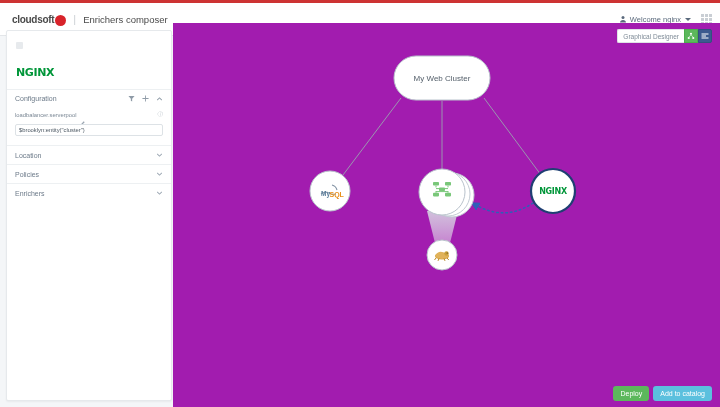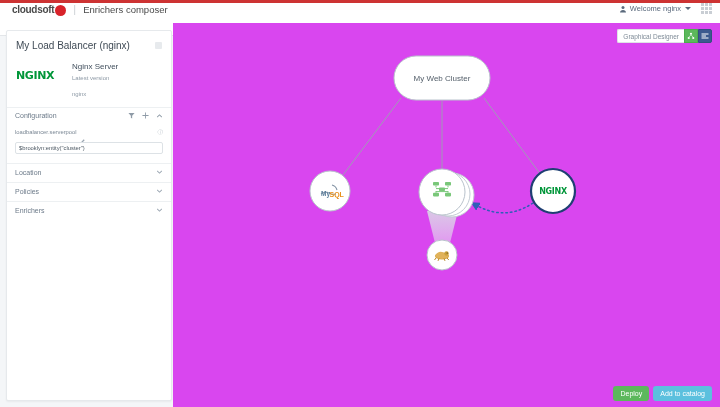--- a/index.html
+++ b/index.html
@@ -11,21 +11,21 @@
   }
   #app { position: relative; width: 720px; height: 407px; background: #f4f6f8; }
 
   
   .top-strip { position: absolute; top: 0; left: 0; width: 720px; height: 3px; background: #cd3333; }
 
   
   .navbar {
     position: absolute; top: 3px; left: 0; width: 720px; height: 33px;
     background: #ffffff; border-bottom: 1px solid #e3e6e9;
-    display: flex; align-items: flex-start;
+    display: flex; align-items: center;
   }
   .brand { display: flex; align-items: center; margin-left: 12px; }
   .brand-word { font-size: 10px; font-weight: 700; color: #4a4a4a; letter-spacing: -0.3px; }
   .brand-dot {
     width: 11px; height: 11px; border-radius: 50%;
     background: #d8232a; display: inline-block; margin-left: 1px;
     position: relative; top: 1px;
   }
   .brand-sep { color: #ccd0d4; margin: 0 7px; font-size: 11px; }
   .brand-app { font-size: 9.5px; color: #4a4a4a; }
@@ -101,21 +101,21 @@
 
   .accordion-row {
     display: flex; align-items: center; height: 19px;
     padding: 0 8px; border-top: 1px solid #edf0f2;
     font-size: 7px; color: #6c7a89; cursor: pointer;
   }
   .accordion-row .lbl { flex: 1; }
   .chev { width: 7px; height: 7px; color: #9aa5b1; }
 
   
-  .canvas { position: absolute; top: 23px; left: 173px; right: 0; bottom: 0; background: #d946ef; }
+  .canvas { position: absolute; top: 23px; left: 173px; right: 0; bottom: 0; background: #a21caf; }
   #graph { position: absolute; top: 0; left: 0; width: 547px; height: 384px; }
 
   
   .designer-toolbar {
     position: absolute; top: 29px; right: 8px;
     display: flex; align-items: center;
   }
   .designer-label {
     font-size: 6.5px; color: #7e8a96; background: #fff;
     border: 1px solid #dfe3e7; border-right: none;
@@ -177,32 +177,26 @@
           <i></i>
           <i></i>
           <i></i>
       </div>
     </div>
   </div>
 
   <div class="left-panel">
 
     <div class="panel-title-row">
-      <div class="panel-title">My Load Balancer (nginx)</div>
       <div class="panel-close"></div>
     </div>
 
     <div class="entity-row">
       <div class="entity-logo">
         <span class="nginx-wordmark">NGINX</span>
-      </div>
-      <div class="entity-meta">
-        <div class="entity-name">Nginx Server</div>
-        <div class="entity-version">Latest version</div>
-        <div class="entity-type">nginx</div>
       </div>
     </div>
 
     <div class="section-head">
       <span class="lbl">Configuration</span>
       <span class="sec-icons">
         <span class="ic">
           <svg width="7" height="7" viewBox="0 0 16 16">
               <path d="M1 2h14l-5.5 6.5V15l-3-2V8.5z" fill="#8f9ba7"></path>
             </svg>

